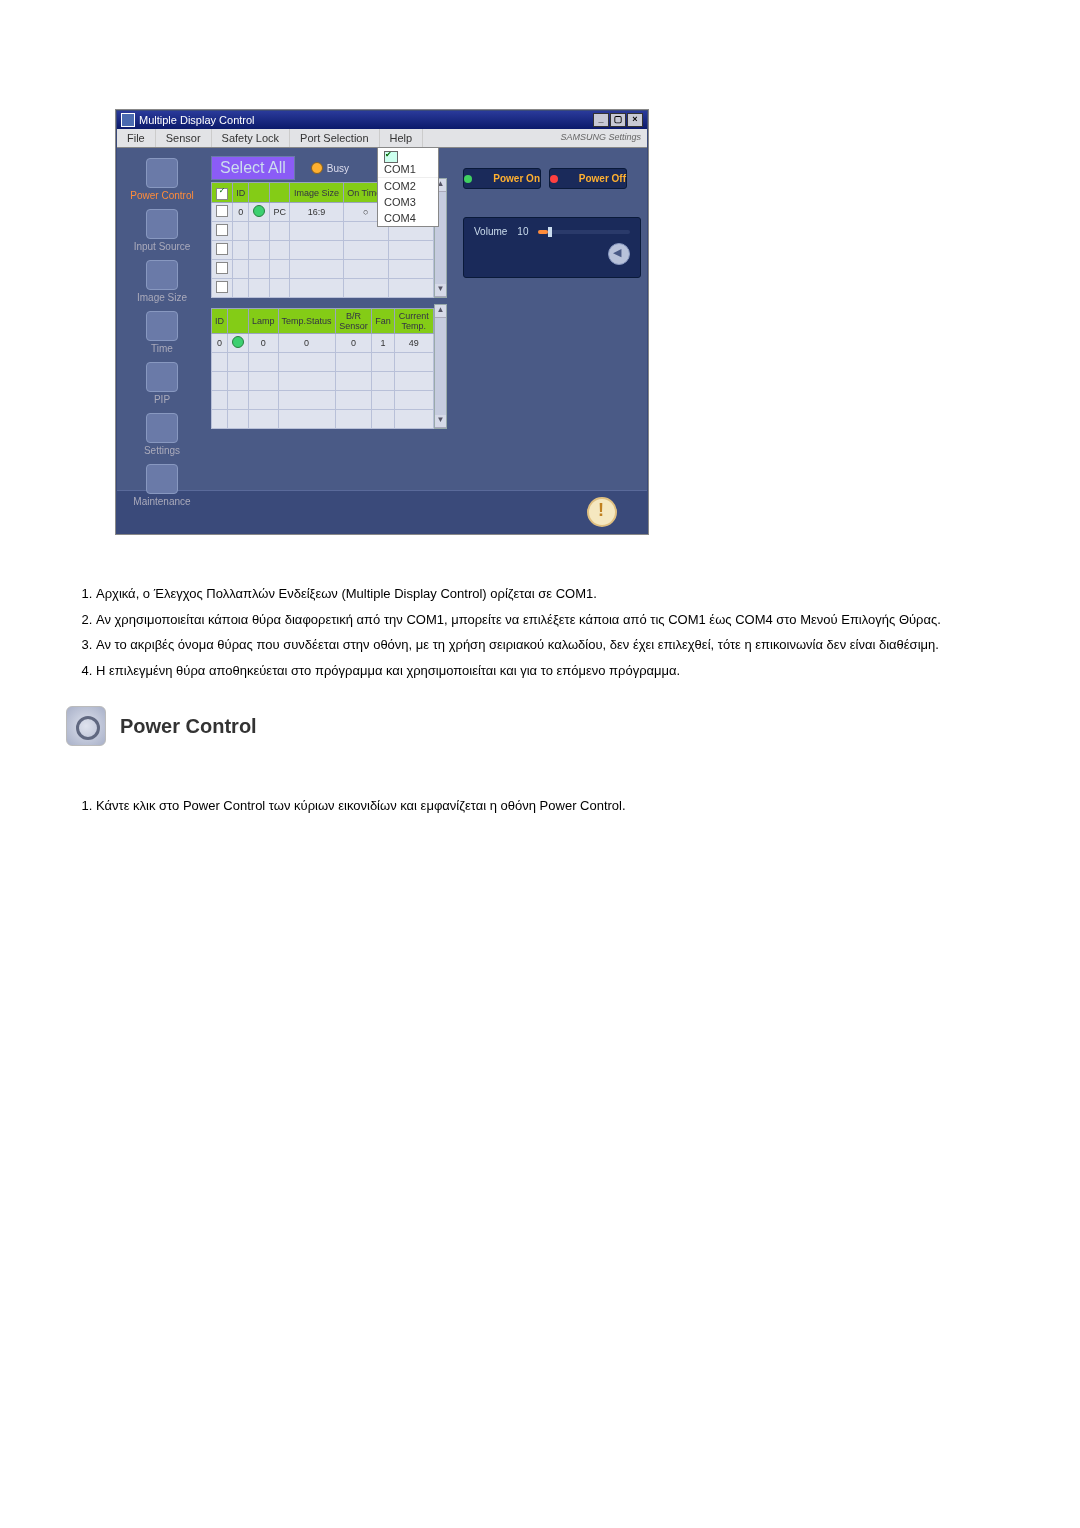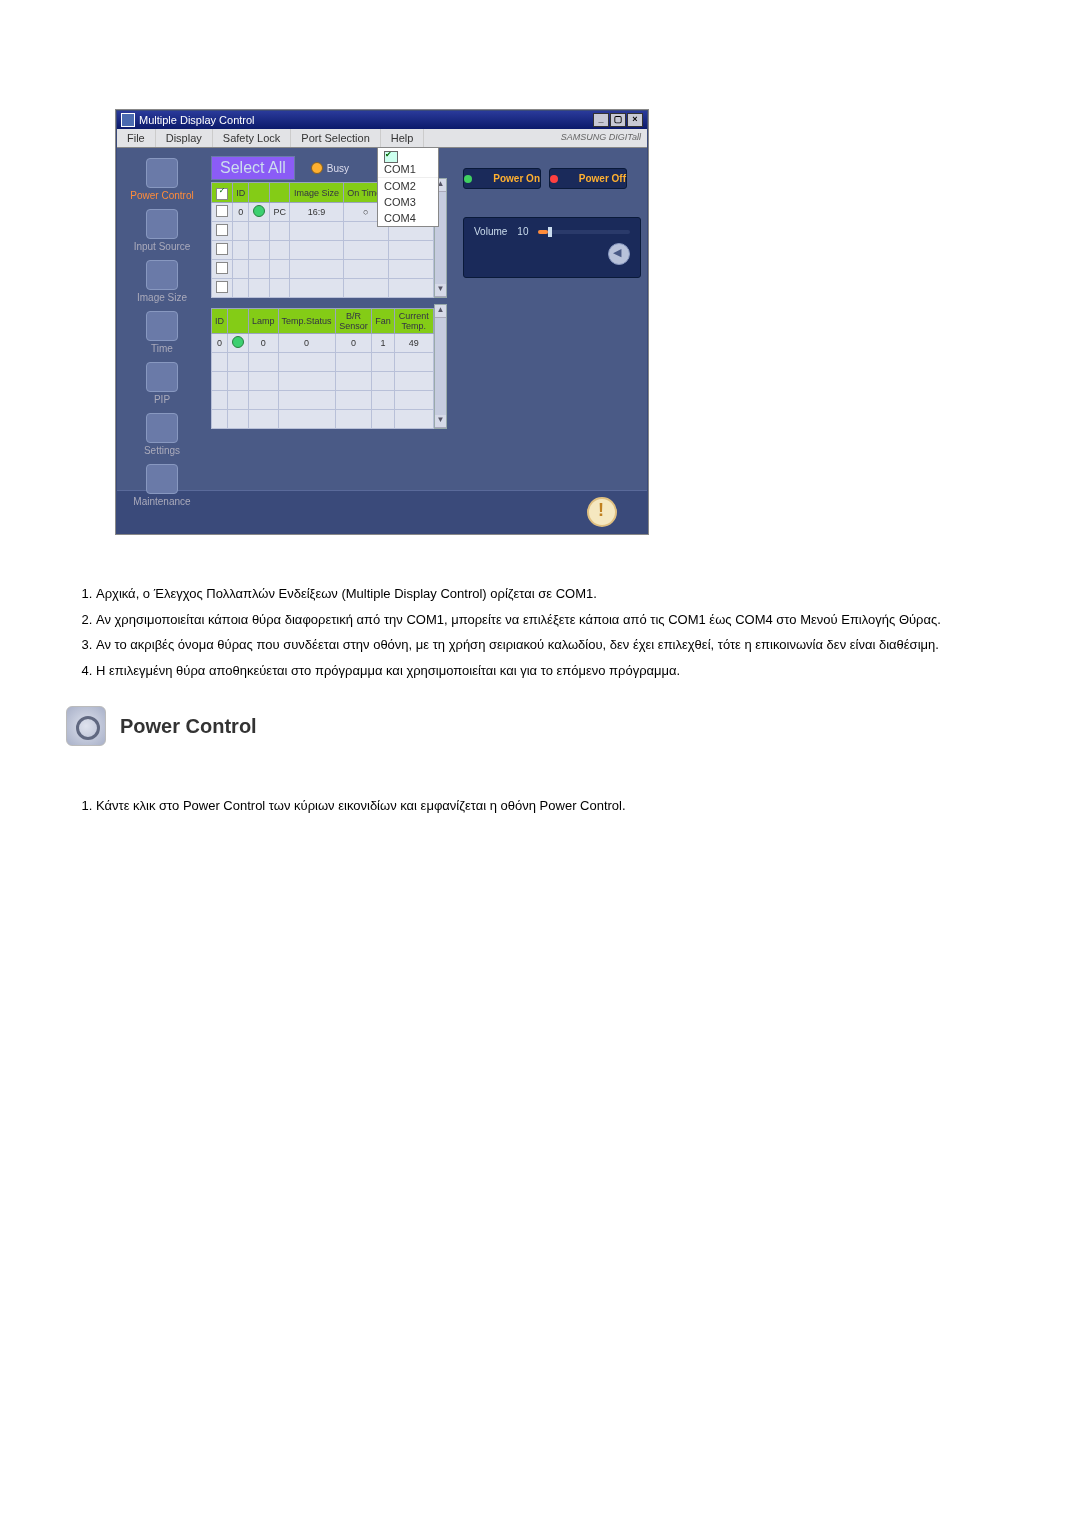--- a/index.html
+++ b/index.html
@@ -132,25 +132,25 @@
         <span>Multiple Display Control</span>
       </div>
       <div class="winbtns">
         <span>_</span>
         <span>▢</span>
         <span>×</span>
       </div>
     </div>
     <div class="menubar">
       <div class="mitem">File</div>
-      <div class="mitem">Display</div>
+      <div class="mitem">Sensor</div>
       <div class="mitem">Safety Lock</div>
       <div class="mitem">Port Selection</div>
       <div class="mitem">Help</div>
-      <div class="brand">SAMSUNG DIGITall</div>
+      <div class="brand">SAMSUNG Settings</div>
       <div class="dropdown">
         <div><span class="chk"></span><span>COM1</span></div>
         <div>COM2</div>
         <div>COM3</div>
         <div>COM4</div>
       </div>
     </div>
 
     <div class="body">
       <div class="sidebar">

